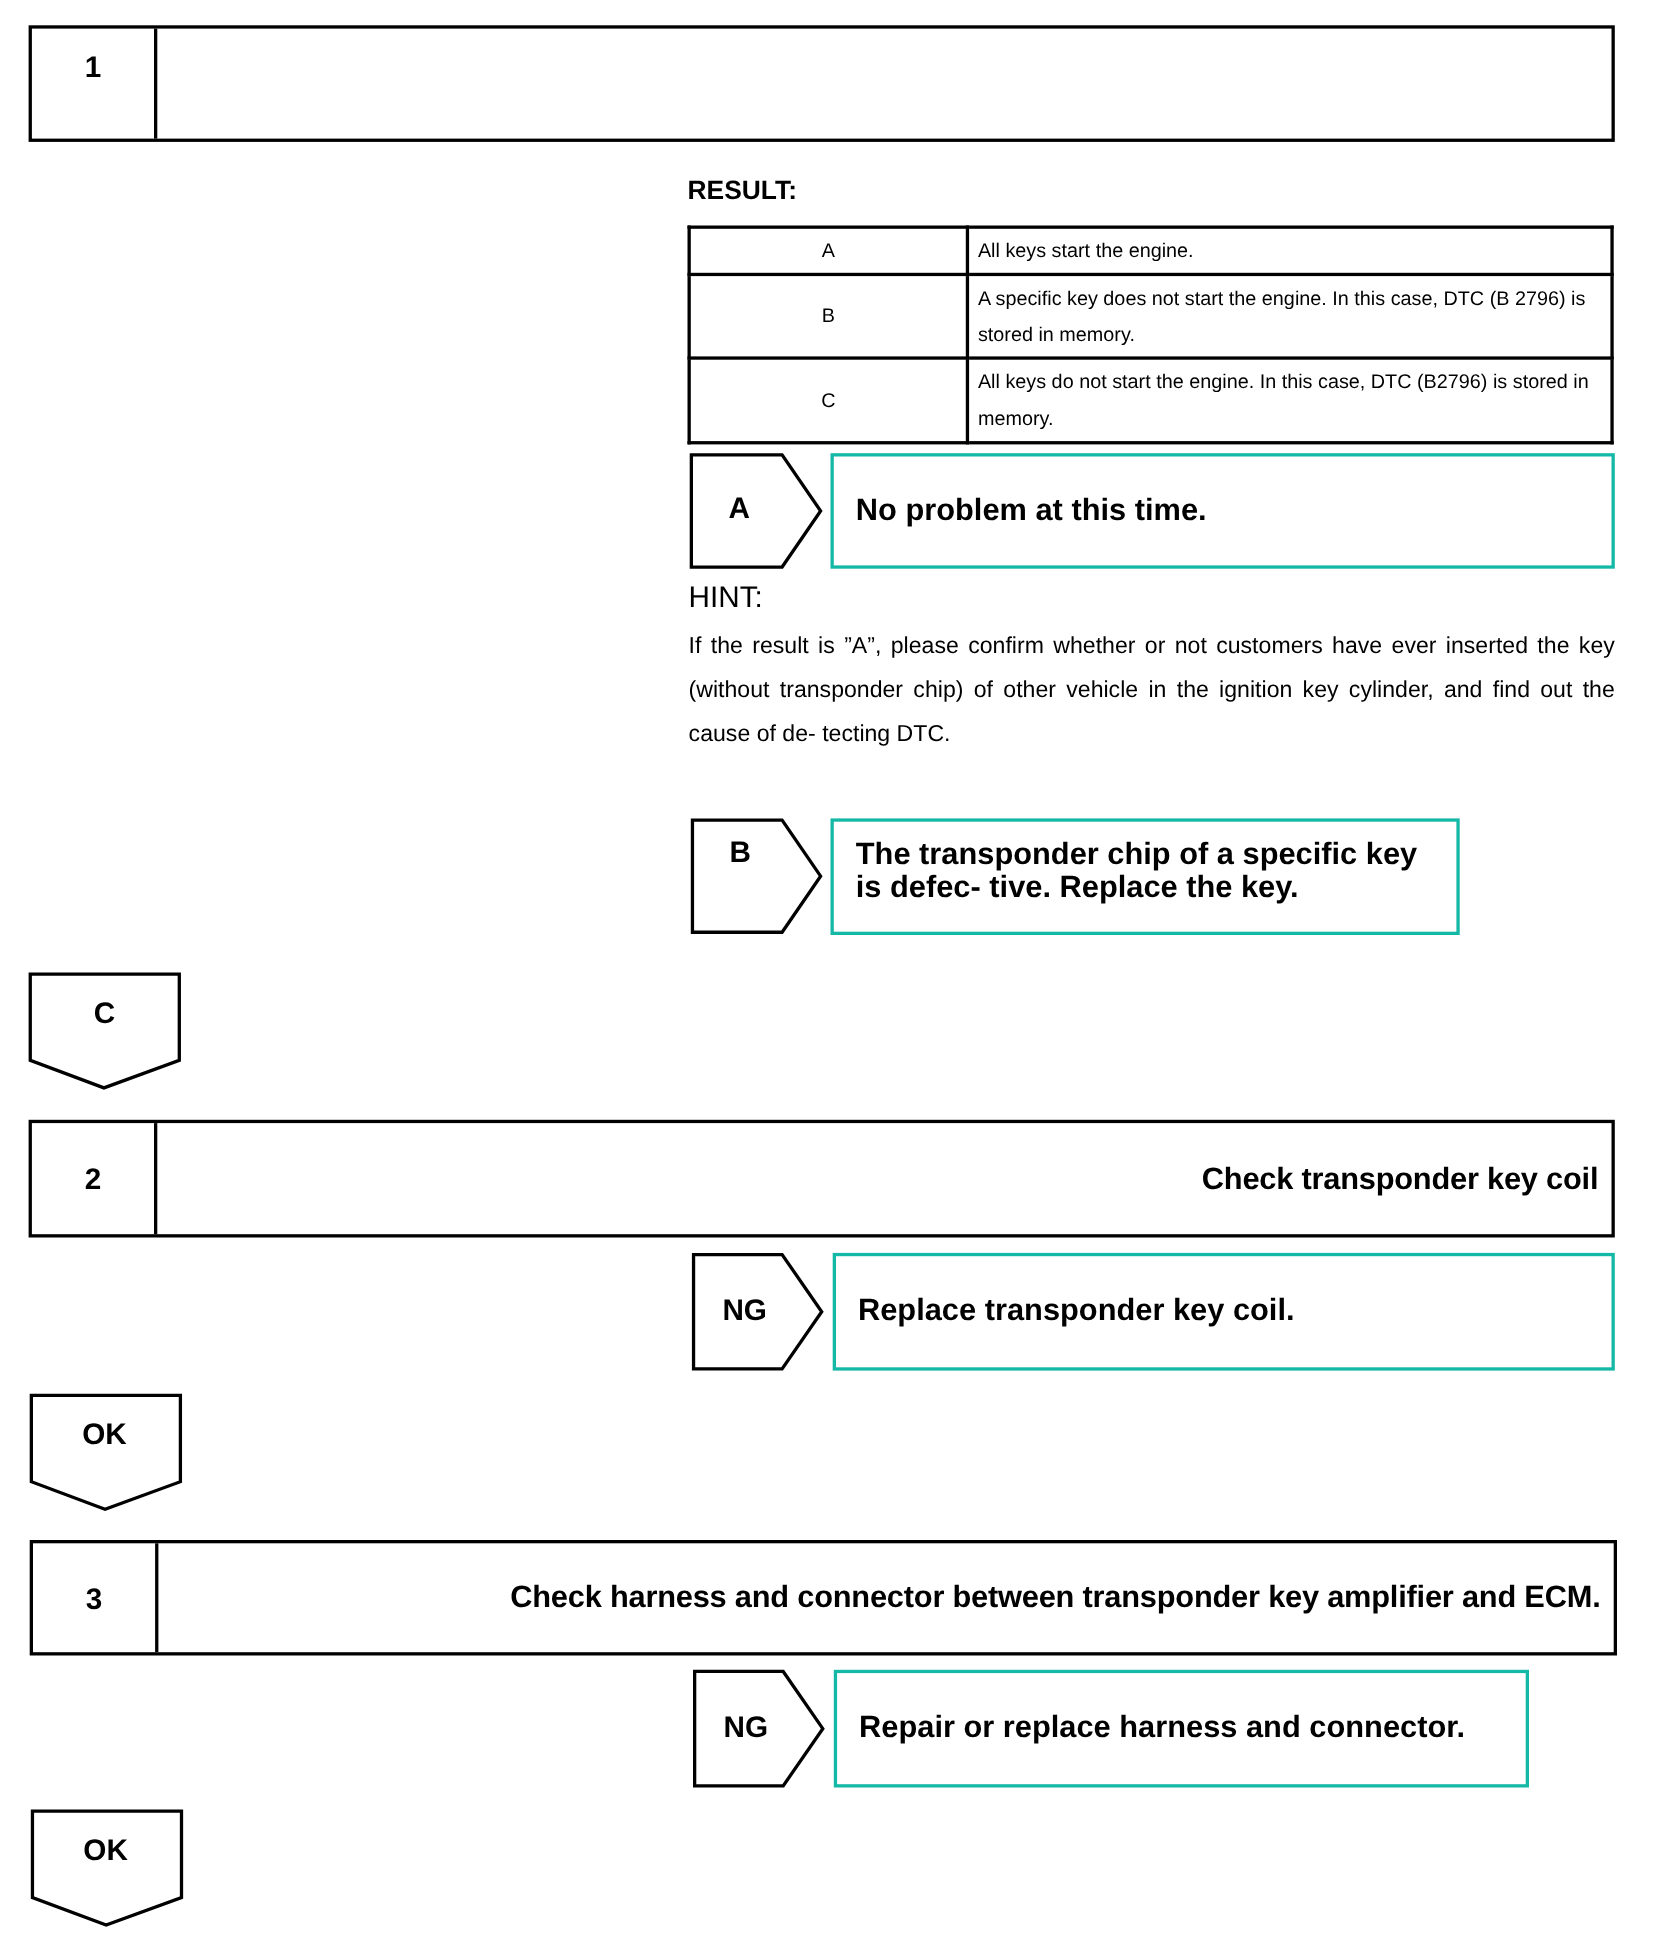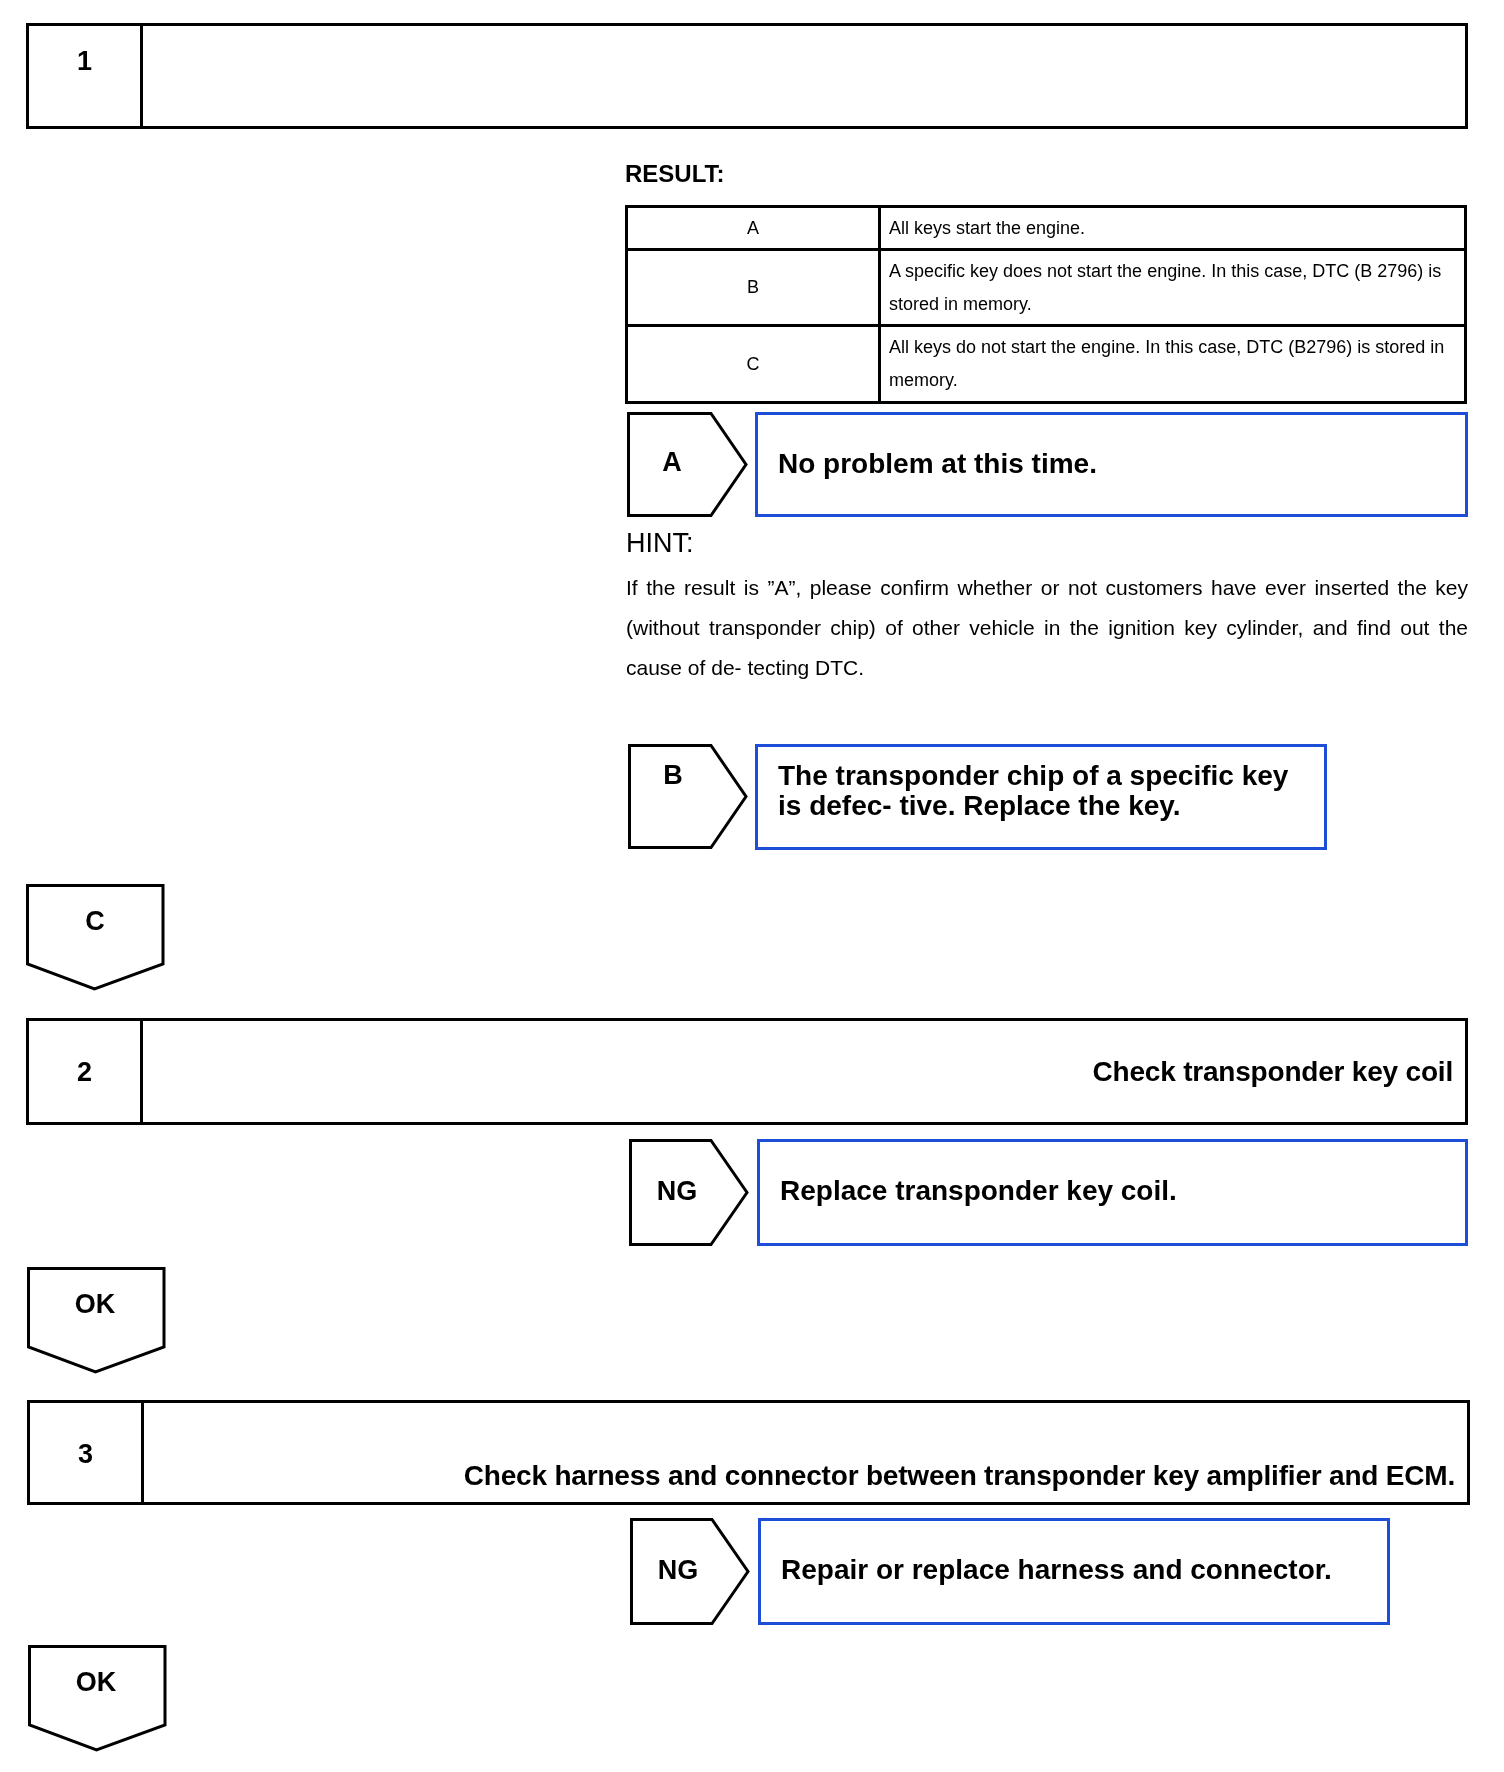--- a/index.html
+++ b/index.html
@@ -12,21 +12,21 @@
               text-align: center; padding-top: 20px; box-sizing: border-box; }
   .step-text { position: absolute; left: 128px; right: 12px; top: 14px;
                font-weight: bold; font-size: 28px; line-height: 30px; letter-spacing: -0.2px; }
   .step-text.single { top: 36px; text-align: right; }
   .result-label { font-weight: bold; font-size: 24px; text-underline-offset: 3px; }
   table.result { border-collapse: collapse; table-layout: fixed; }
   table.result td { border: 3px solid #000; font-size: 18px; line-height: 33px; padding: 0 8px; vertical-align: middle; }
   table.result td.key { text-align: center; width: 234px; }
   svg.shape { position: absolute; overflow: visible; }
   .arrow-label { position: absolute; font-weight: bold; font-size: 27px; text-align: center; }
-  .outcome-box { border: 3px solid #1d4ed8; }
+  .outcome-box { border: 3px solid #14b8a6; }
   .outcome-text { position: absolute; left: 20px; right: 14px; font-weight: bold; font-size: 28px; line-height: 30px; }
   .hint-title { font-size: 27px; text-align: right; }
   .hint-body { font-size: 21px; line-height: 40px; text-align: justify; }
 </style>
 </head>
 <body>
 
 <div class="abs step-box" style="left:26px; top:23px; width:1442px; height:106px;">
   <div class="step-num">1</div>
 </div>
@@ -87,21 +87,21 @@
   <div class="outcome-text" style="top:34px;">Replace transponder key coil.</div>
 </div>
 
 <svg class="shape" style="left:27px; top:1267px;" width="140" height="110">
   <polygon points="1.5,1.5 137,1.5 137,80 68.5,105 1.5,80" fill="#fff" stroke="#000" stroke-width="3"></polygon>
 </svg>
 <div class="arrow-label" style="left:27px; top:1289px; width:136px;">OK</div>
 
 <div class="abs step-box" style="left:27px; top:1400px; width:1443px; height:105px;">
   <div class="step-num" style="padding-top:36px;">3</div>
-  <div class="step-text single" style="top:34px;margin-top:24px;">Check harness and connector between transponder key amplifier and ECM.</div>
+  <div class="step-text single" style="top:34px;">Check harness and connector between transponder key amplifier and ECM.</div>
 </div>
 
 <svg class="shape" style="left:630px; top:1518px;" width="122" height="110">
   <polygon points="1.5,1.5 82,1.5 118,53.5 82,105.5 1.5,105.5" fill="#fff" stroke="#000" stroke-width="3"></polygon>
 </svg>
 <div class="arrow-label" style="left:633px; top:1555px; width:90px;">NG</div>
 <div class="abs outcome-box" style="left:758px; top:1518px; width:632px; height:107px;">
   <div class="outcome-text" style="top:34px;">Repair or replace harness and connector.</div>
 </div>
 

